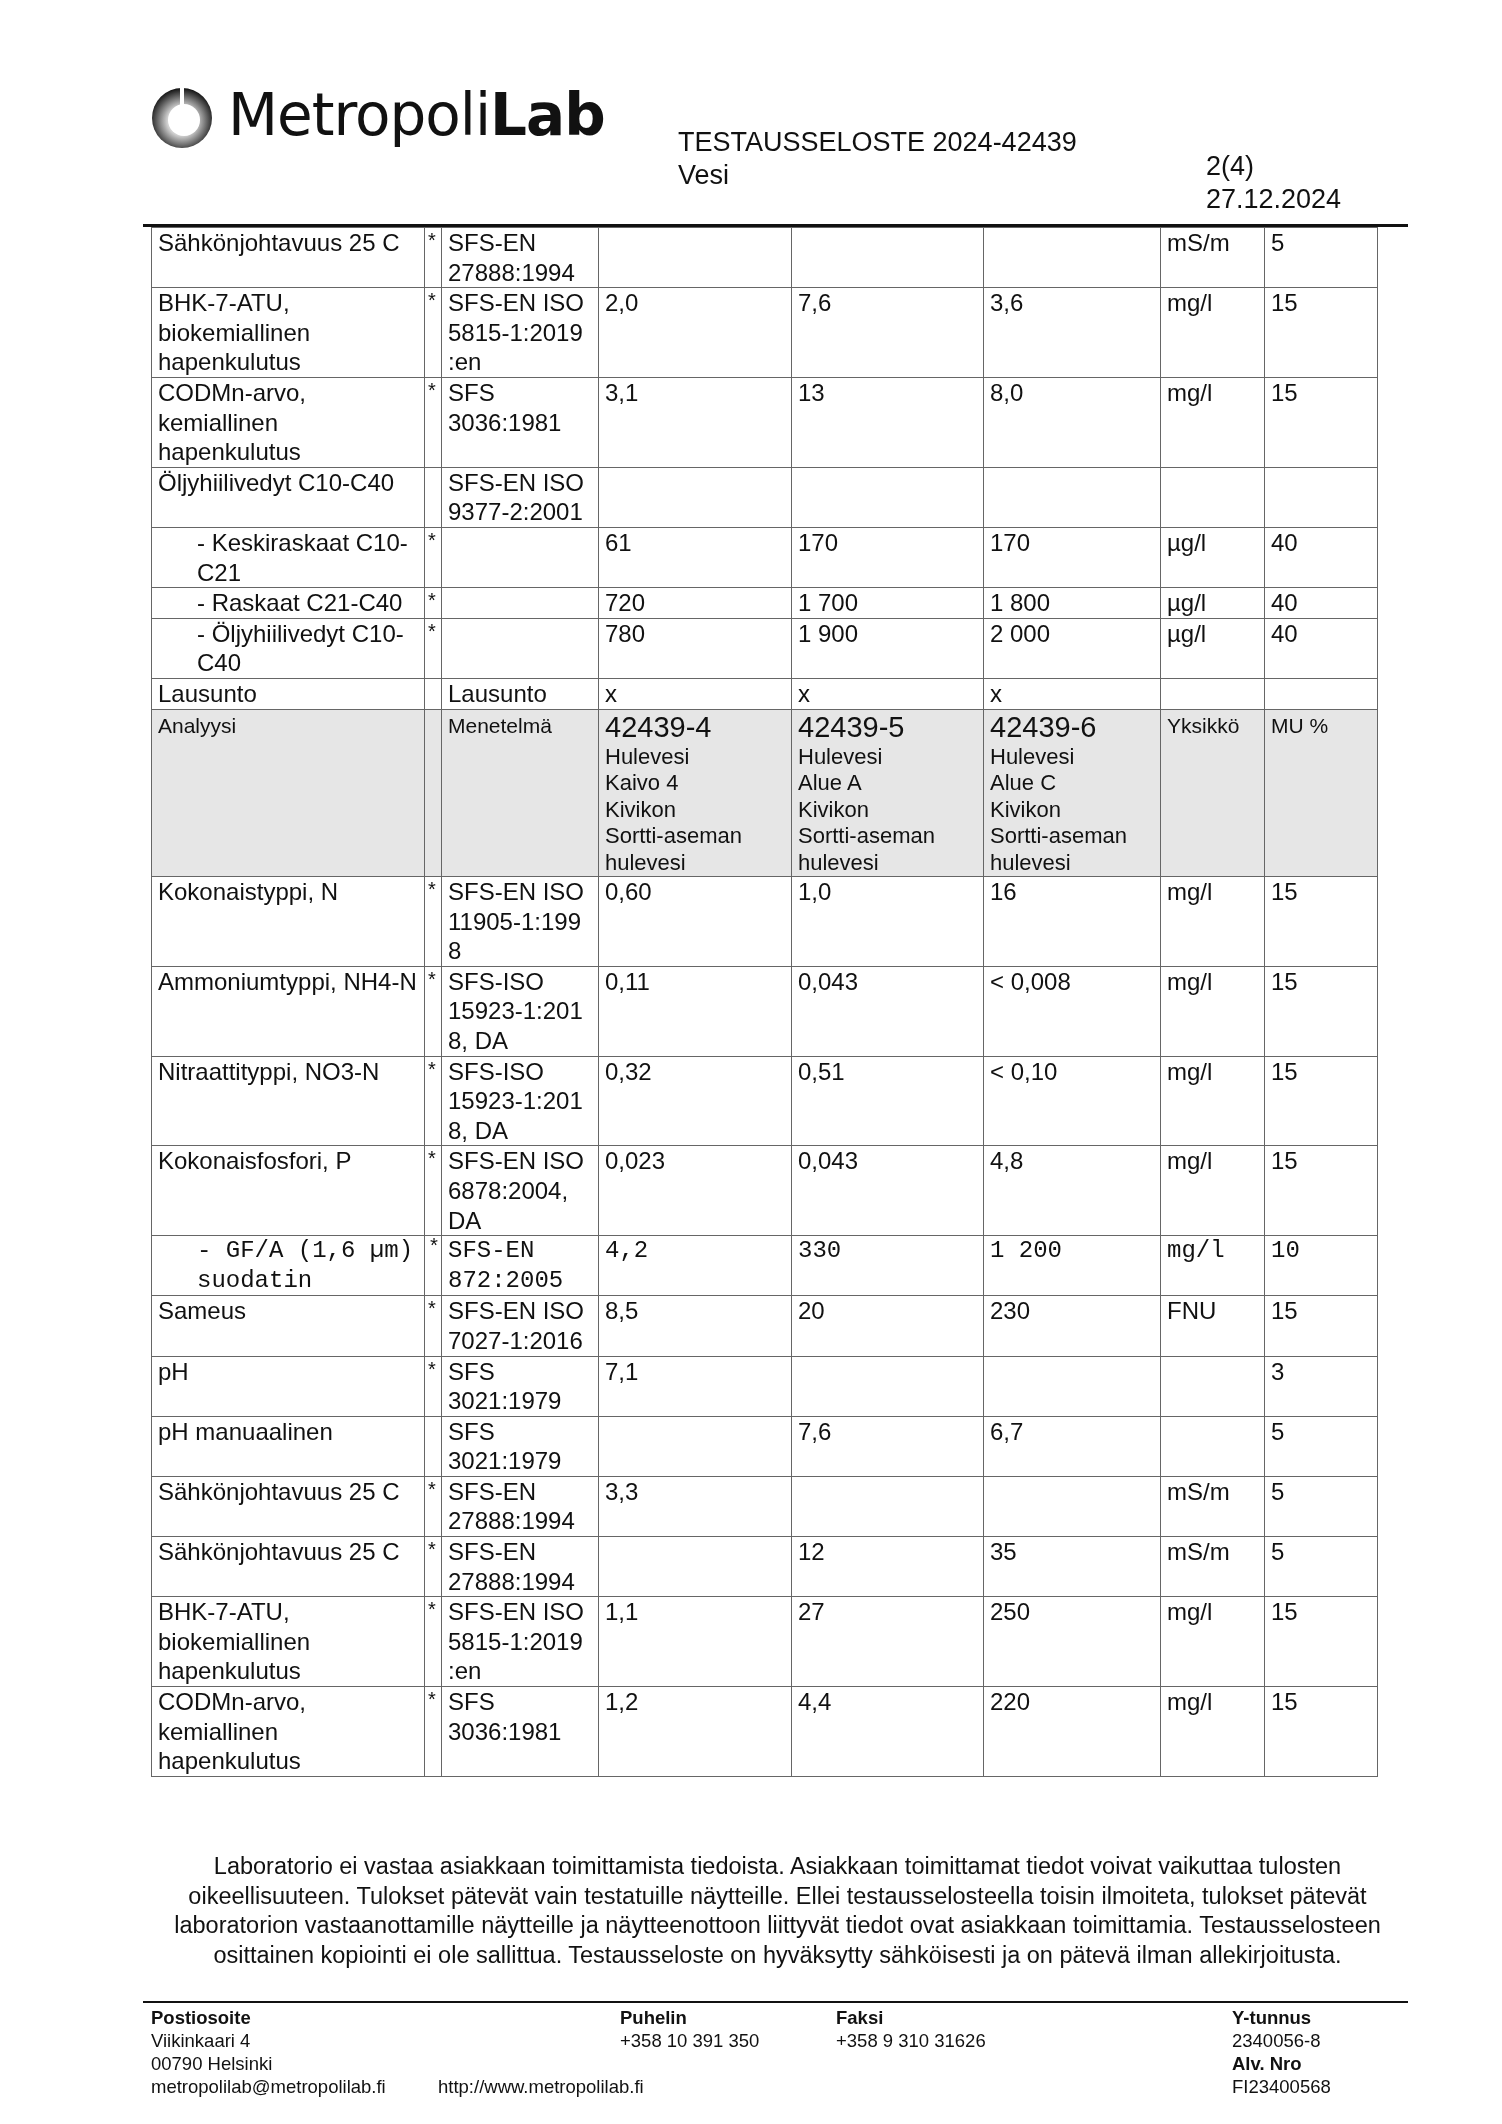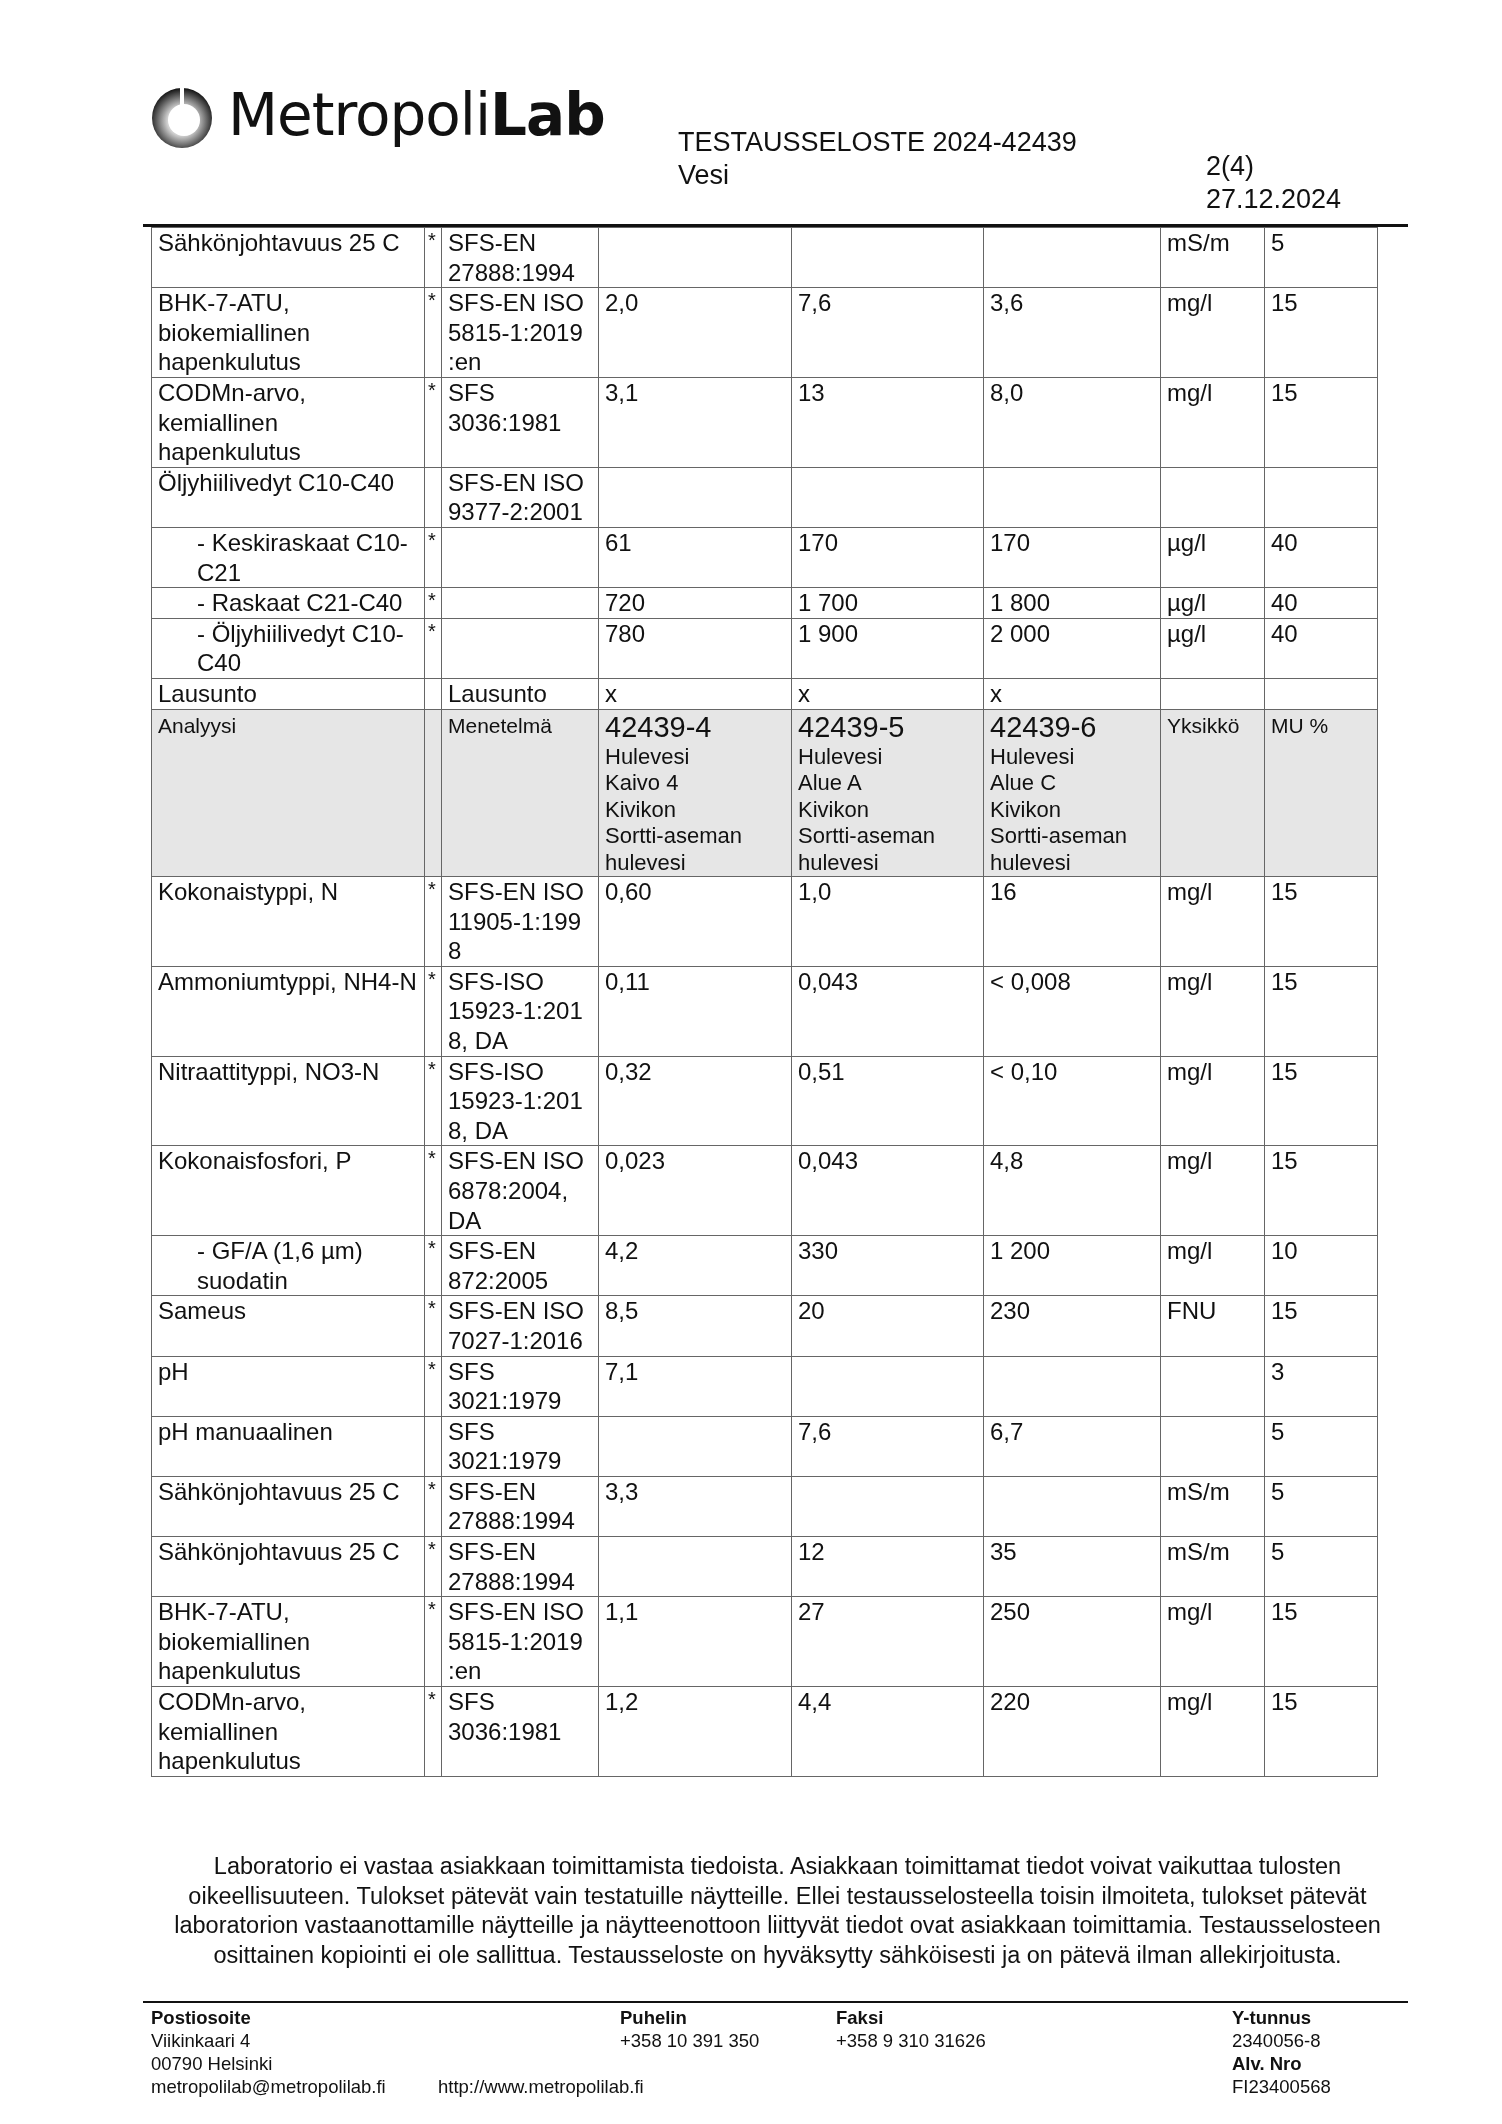--- a/index.html
+++ b/index.html
@@ -213,21 +213,21 @@
       <tr style="height: 89px;">
         <td>Kokonaisfosfori, P</td>
         <td class="star">*</td>
         <td>SFS-EN ISO 6878:2004, DA</td>
         <td>0,023</td>
         <td>0,043</td>
         <td>4,8</td>
         <td>mg/l</td>
         <td>15</td>
       </tr>
-      <tr style="height: 60px;">
+      <tr style="height: 60px; font-family: Liberation Mono, monospace;">
         <td class="ind">- GF/A (1,6 µm) suodatin</td>
         <td class="star">*</td>
         <td>SFS-EN 872:2005</td>
         <td>4,2</td>
         <td>330</td>
         <td>1 200</td>
         <td>mg/l</td>
         <td>10</td>
       </tr>
       <tr style="height: 60px;">

